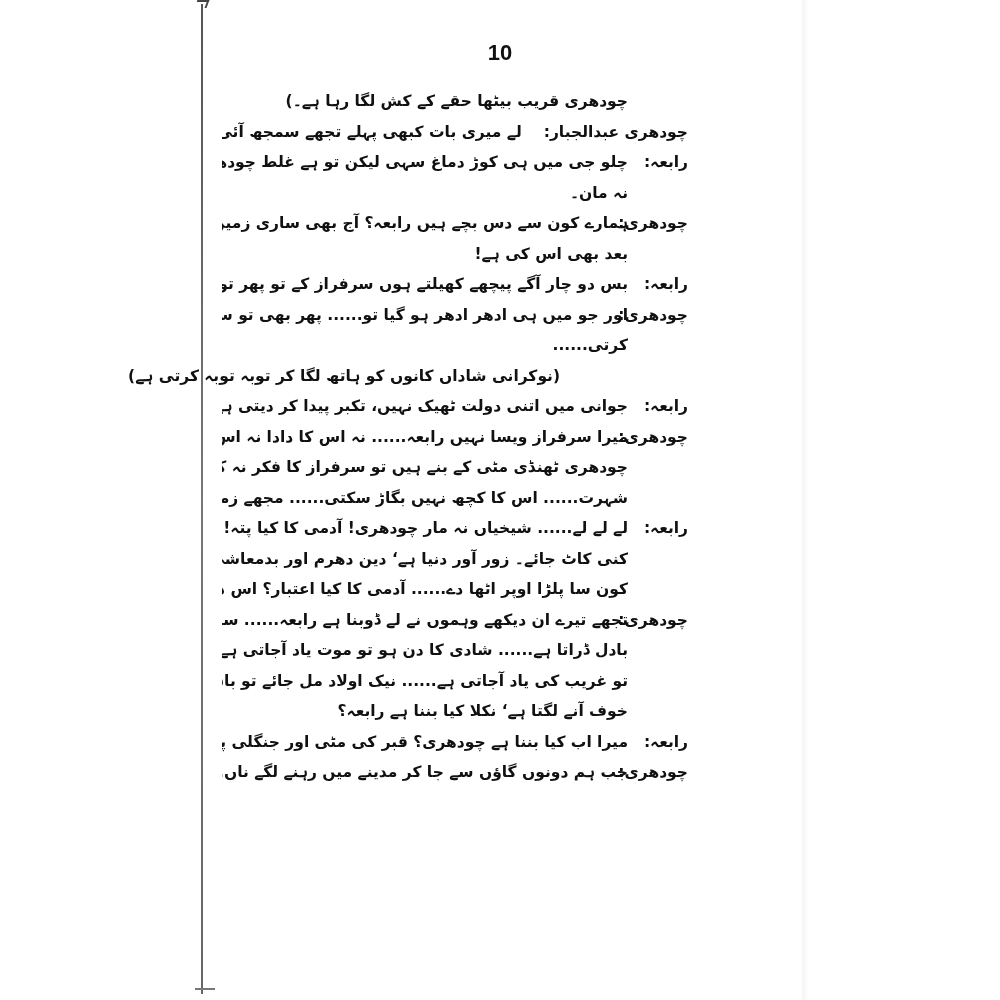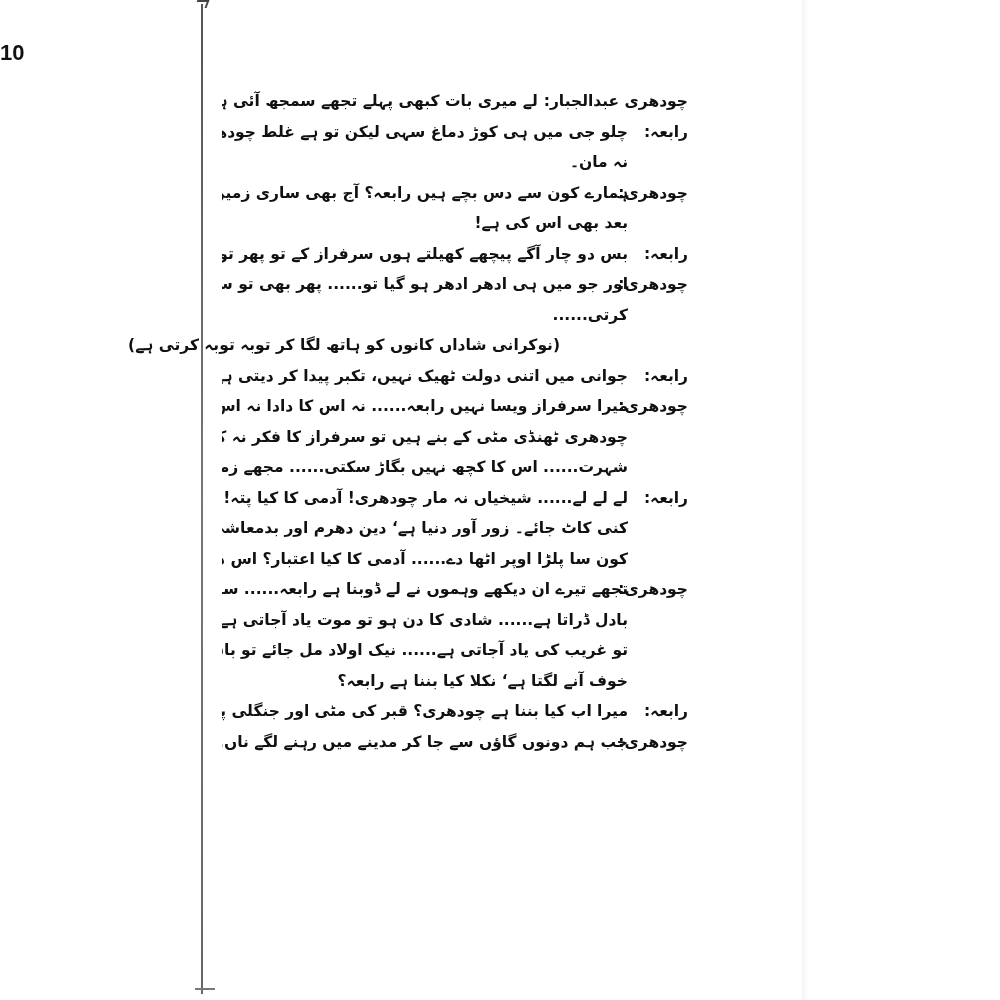--- a/index.html
+++ b/index.html
@@ -16,49 +16,50 @@
     border-top:2px solid #444; border-right:2px solid #444; transform:skewX(-20deg);
   }
   .page-corner-bottom {
     position:absolute; left:195px; top:988px; width:20px; height:2px; background:#777;
   }
   .right-shade {
     position:absolute; left:802px; top:0; width:6px; height:1000px;
     background:linear-gradient(to right, #f4f4f4, #fff);
   }
   .page-number {
-    position:absolute; left:0; width:100%; top:40px; 
+    position:absolute; left:0; width:100%; top:40px; text-align:center;
     font-family:"Liberation Sans", sans-serif; font-weight:bold; font-size:22px; color:#111;
     padding-left:0;
   }
   .text-block {
     position:absolute; left:222px; top:86px; width:466px;
     direction:rtl; font-size:15.5px; line-height:30.5px;
   }
   .row { display:flex; flex-direction:row; white-space:nowrap; }
   .speaker { width:60px; flex:0 0 60px; text-align:right; font-weight:bold; }
-  .speaker.wide { width:auto; flex:0 0 auto; margin-left:6px; }
+  .speaker.wide { width:auto; flex:0 0 auto; margin-left:22px; }
   .dialogue { flex:1 1 auto; text-align:justify; text-align-last:justify; overflow:hidden; font-weight:bold; }
   .dialogue.short { text-align-last:right; }
   .cont { padding-right:60px; font-weight:bold; text-align:justify; text-align-last:justify; white-space:nowrap; overflow:hidden; }
   .cont.short { text-align-last:right; }
   .stage { padding-right:60px; font-weight:bold; white-space:nowrap; }
   .stage.center { padding-right:128px; }
 </style>
 </head>
 <body>
 
 <div class="page-edge-top"></div>
 <div class="page-edge"></div>
 <div class="page-corner-bottom"></div>
 <div class="right-shade"></div>
 
 <div class="page-number">10</div>
 
 <div class="text-block" id="text-block">
+    <div class="stage">چودھری قریب بیٹھا حقے کے کش لگا رہا ہے۔)</div>
     <div class="row">
       <span class="speaker wide">چودھری عبدالجبار:</span>
       <span class="dialogue short">لے میری بات کبھی پہلے تجھے سمجھ آئی ہے جواب آجائے گی۔</span>
     </div>
     <div class="row">
       <span class="speaker">رابعہ:</span>
       <span class="dialogue">چلو جی میں ہی کوڑ دماغ سہی لیکن تو ہے غلط چودھری عبدالجبار...... مان بھانویں</span>
     </div>
     <div class="cont short">نہ مان۔</div>
     <div class="row">

